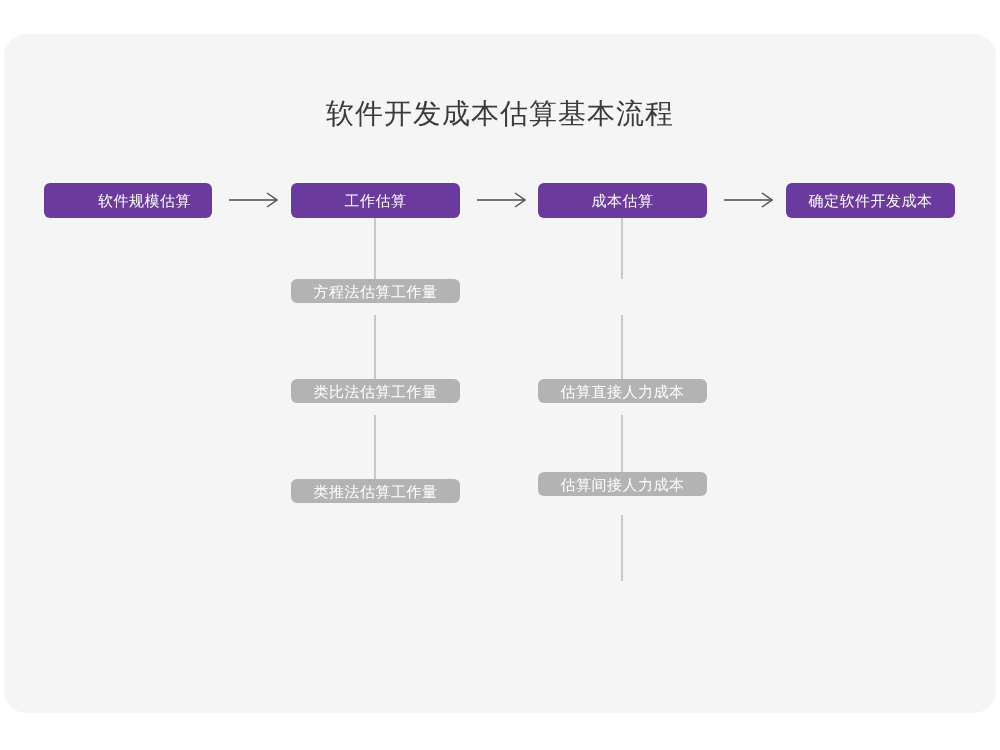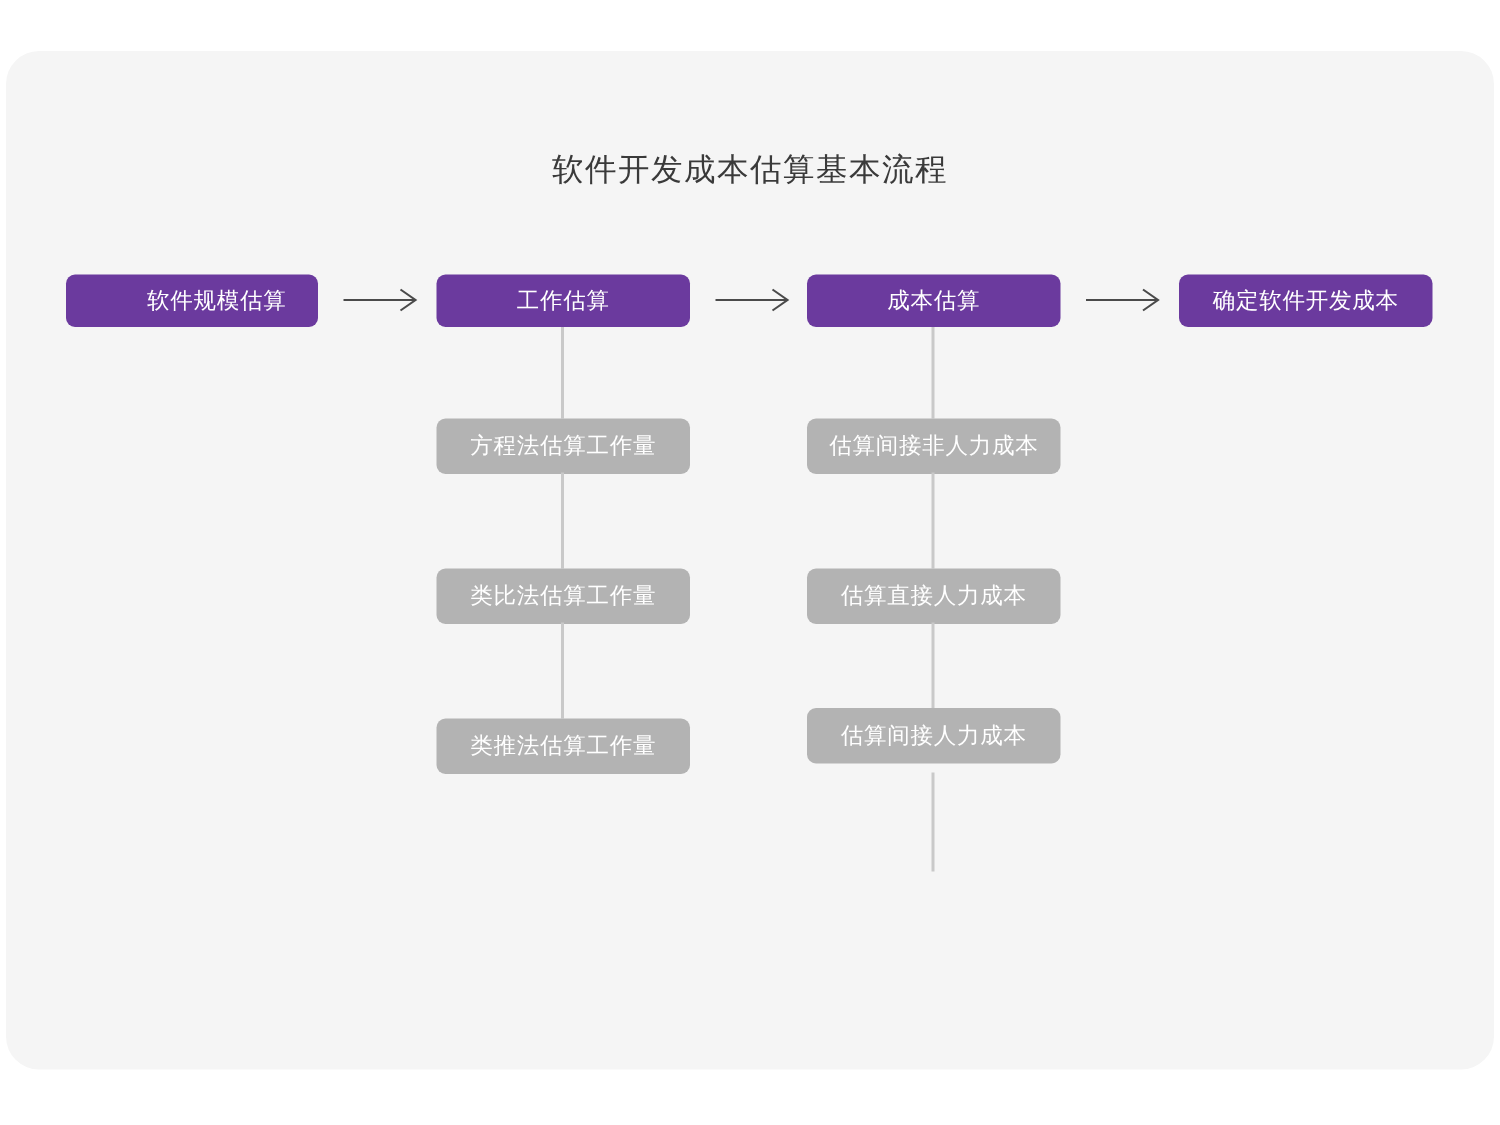--- a/index.html
+++ b/index.html
@@ -32,21 +32,21 @@
     border-radius: 22px;
   }
 
   
   #title {
     position: absolute;
     left: 0;
     top: 94px;
     width: 1000px;
     text-align: center;
-    font-size: 21px;
+    font-size: 28px;
     line-height: 40px;
     color: #3a3a3a;
     letter-spacing: 1px;
     font-weight: 400;
     white-space: nowrap;
   }
 
   
   .node {
     position: absolute;
@@ -60,21 +60,21 @@
     color: #ffffff;
     white-space: nowrap;
     letter-spacing: 0.5px;
   }
   .node.primary {
     background: #6b3a9e;
     height: 35px;
   }
   .node.secondary {
     background: #b3b3b3;
-    height: 37px;
+    height: 24px;
   }
 
   
   .vline {
     position: absolute;
     width: 2px;
     background: #c9c9c9;
   }
 
   
@@ -131,21 +131,20 @@
   <div class="vline" style="left:374px; top:315px; height:64px;"></div>
 
   <div class="node secondary" style="left:291px; top:379px; width:169px;">类比法估算工作量</div>
 
   <div class="vline" style="left:374px; top:415px; height:64px;"></div>
 
   <div class="node secondary" style="left:291px; top:479px; width:169px;">类推法估算工作量</div>
 
   <div class="vline" style="left:621px; top:218px; height:61px;"></div>
 
-  <div class="node secondary" style="left:538px; top:279px; width:169px;">估算间接非人力成本</div>
 
   <div class="vline" style="left:621px; top:315px; height:64px;"></div>
 
   <div class="node secondary" style="left:538px; top:379px; width:169px;">估算直接人力成本</div>
 
   <div class="vline" style="left:621px; top:415px; height:64px;"></div>
 
   <div class="node secondary" style="left:538px; top:472px; width:169px;">估算间接人力成本</div>
 
   <div class="vline" style="left:621px; top:515px; height:66px;"></div>

